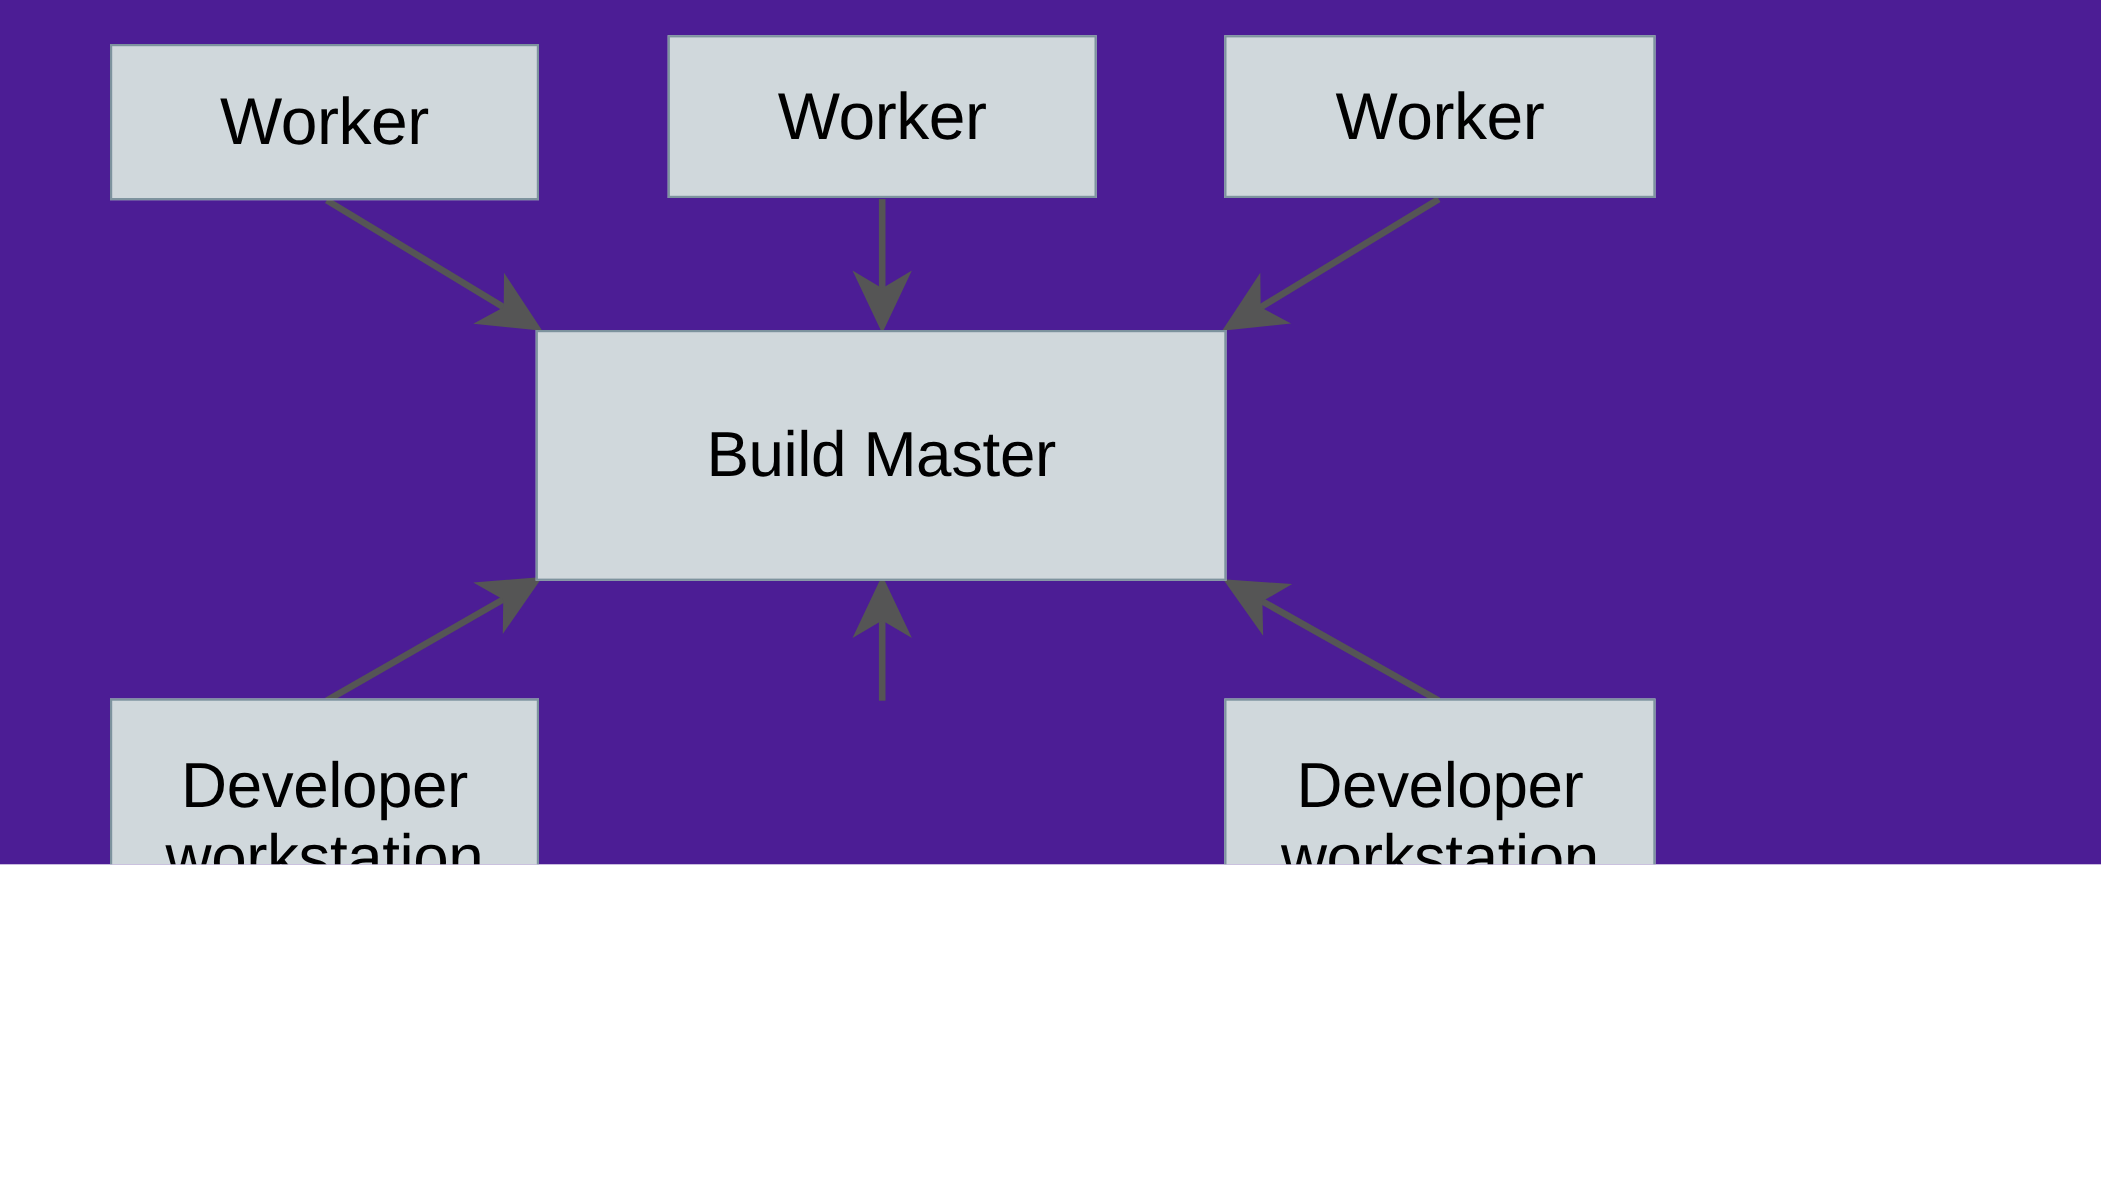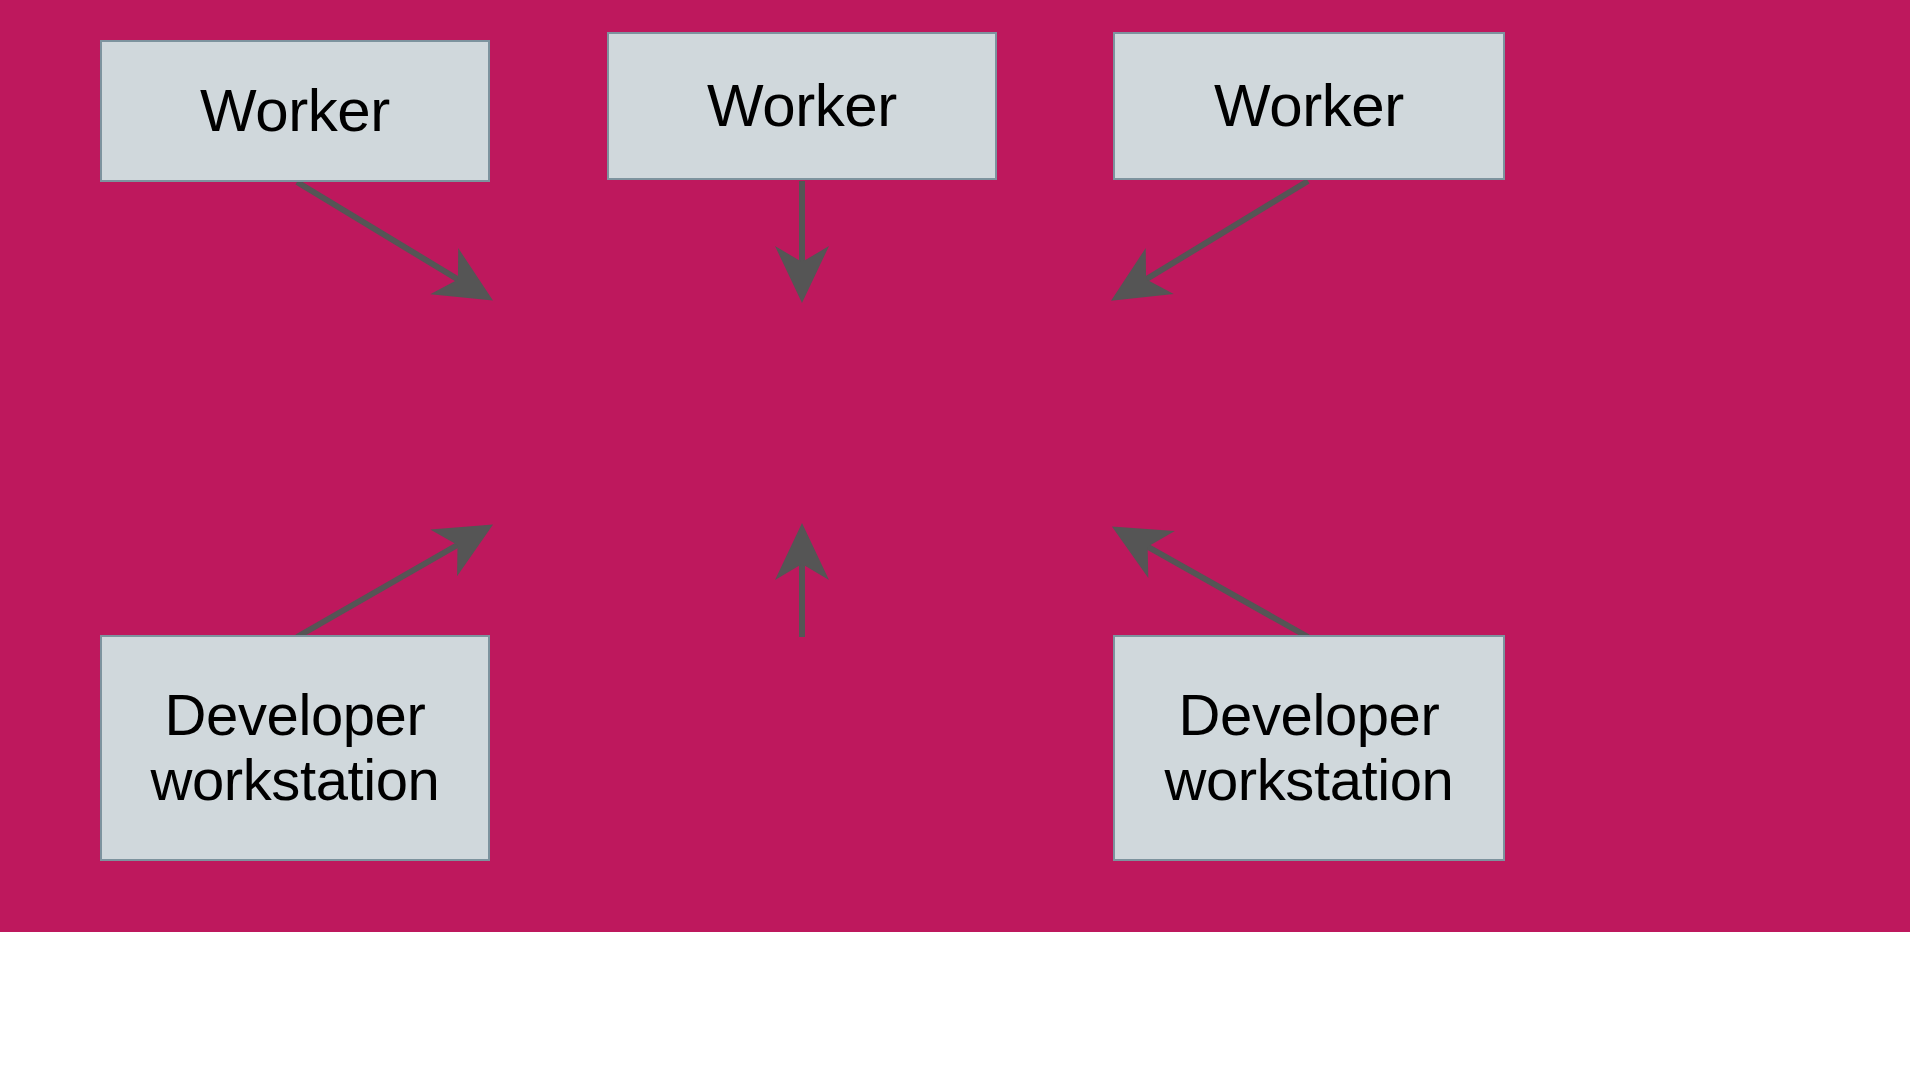--- a/index.html
+++ b/index.html
@@ -7,22 +7,22 @@
     margin: 0;
     padding: 0;
     background: #ffffff;
   }
   body {
     font-family: "Liberation Sans", sans-serif;
   }
   #canvas {
     position: relative;
     width: 1910px;
-    height: 932px;
-    background: #be185d;
+    height: 786px;
+    background: #4c1d95;
     overflow: hidden;
   }
   #edge-layer {
     position: absolute;
     left: 0;
     top: 0;
     width: 1910px;
     height: 1090px;
     pointer-events: none;
   }
@@ -104,20 +104,23 @@
   </div>
 
   <div class="node" id="node-worker-2">
     <span class="node-label">Worker</span>
   </div>
 
   <div class="node" id="node-worker-3">
     <span class="node-label">Worker</span>
   </div>
 
+  <div class="node" id="node-build-master">
+    <span class="node-label">Build Master</span>
+  </div>
 
   <div class="node" id="node-dev-ws-1">
     <span class="node-label">Developer
 workstation</span>
   </div>
 
 
   <div class="node" id="node-dev-ws-2">
     <span class="node-label">Developer
 workstation</span>

